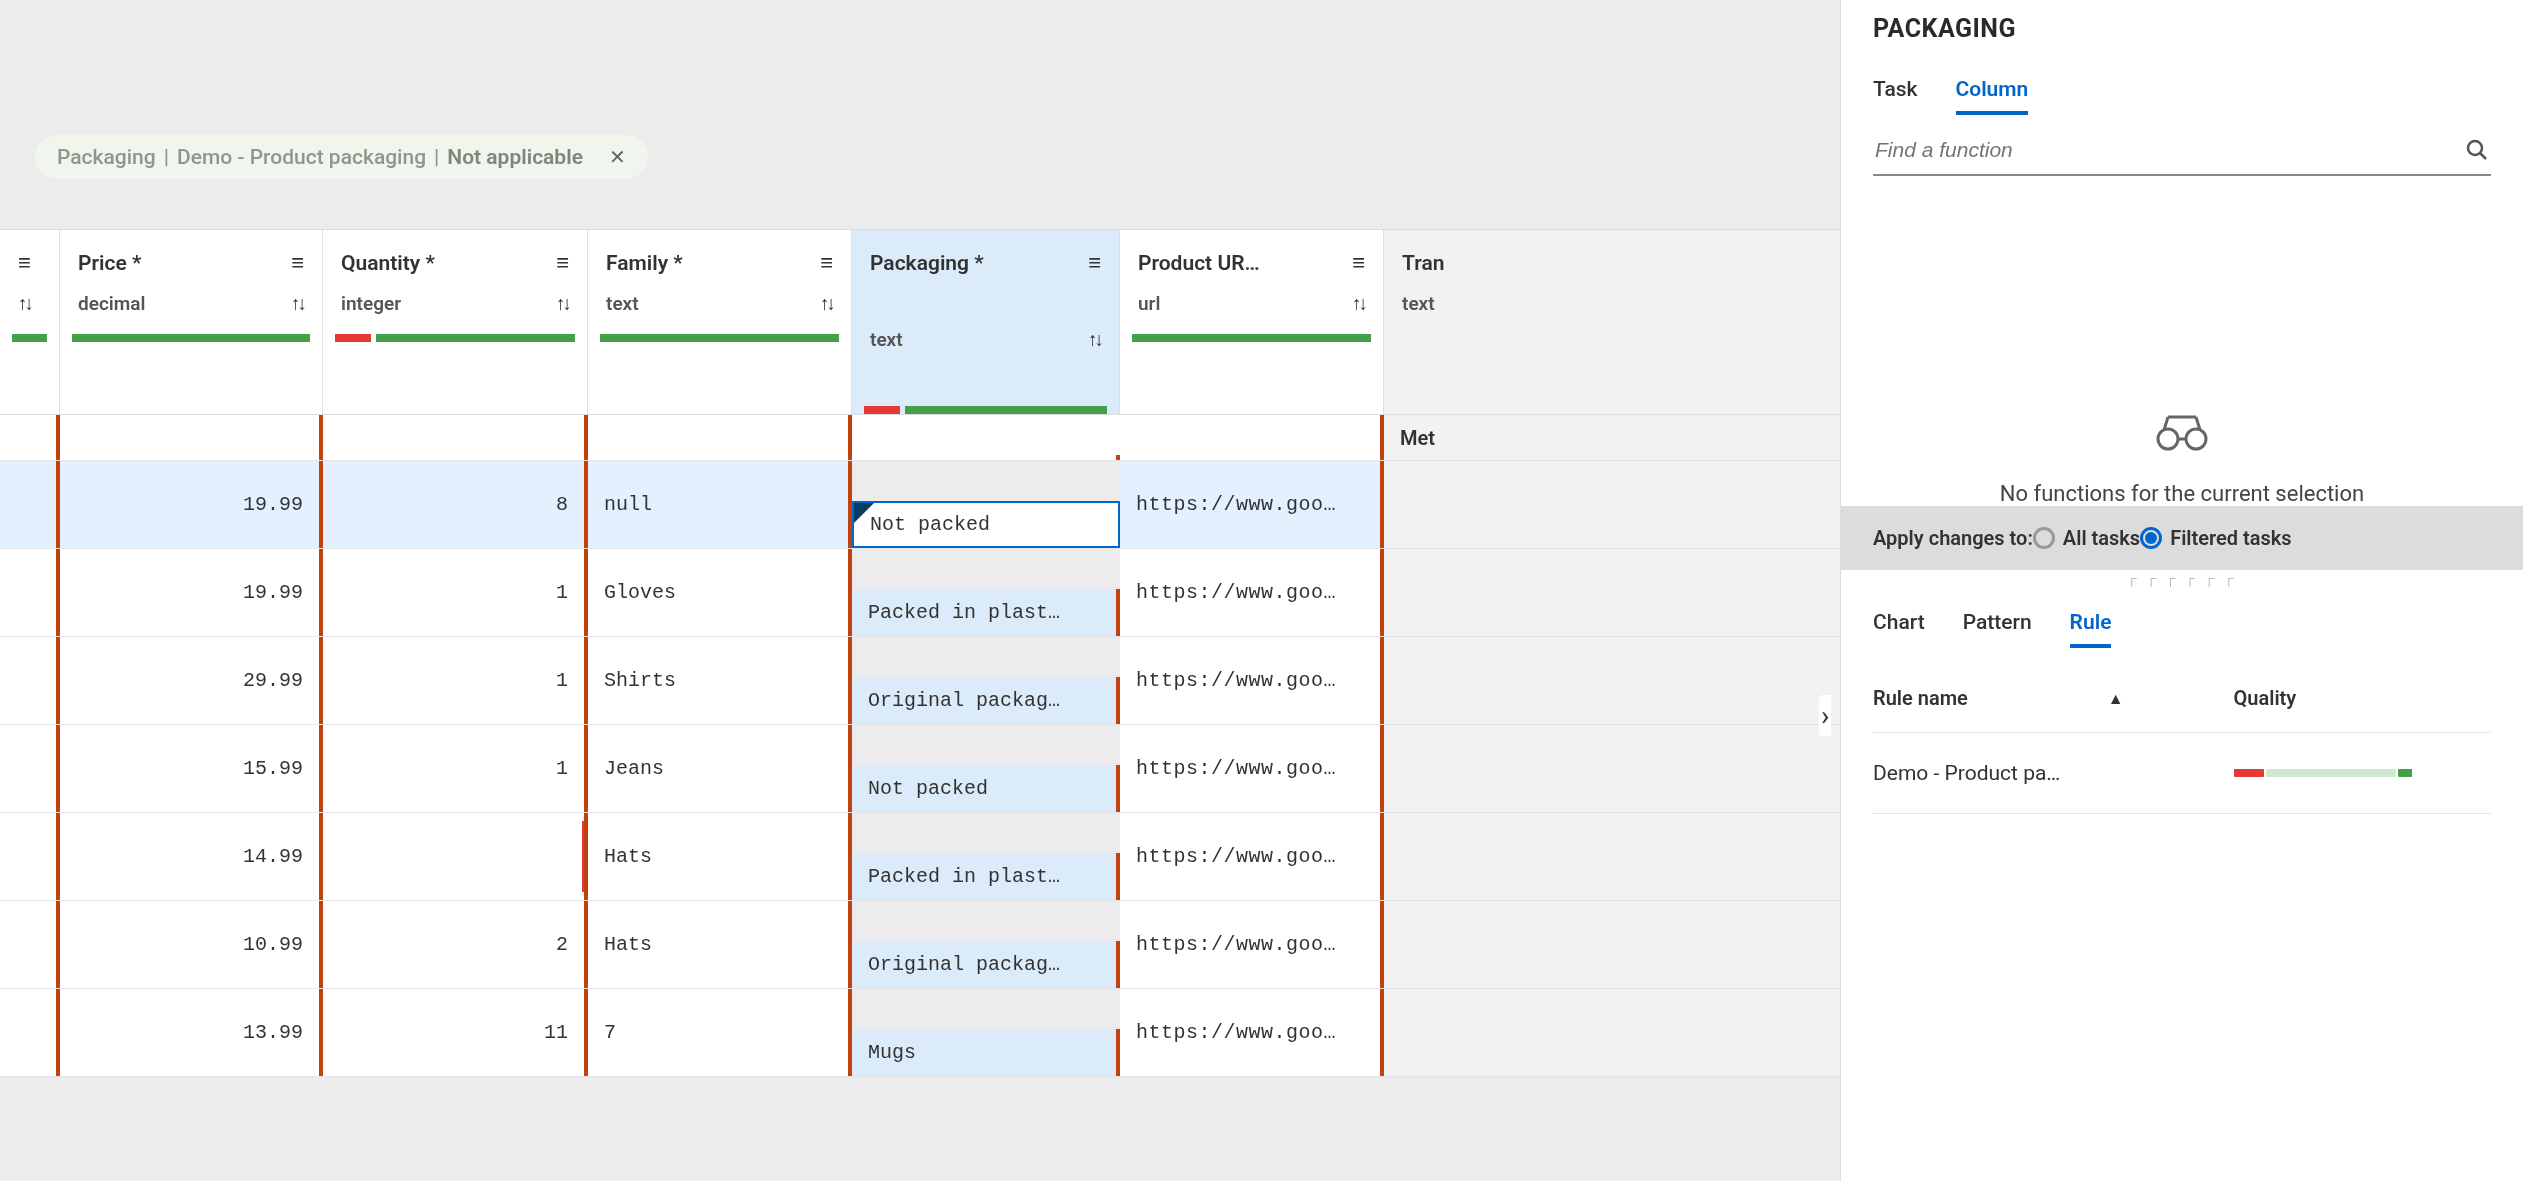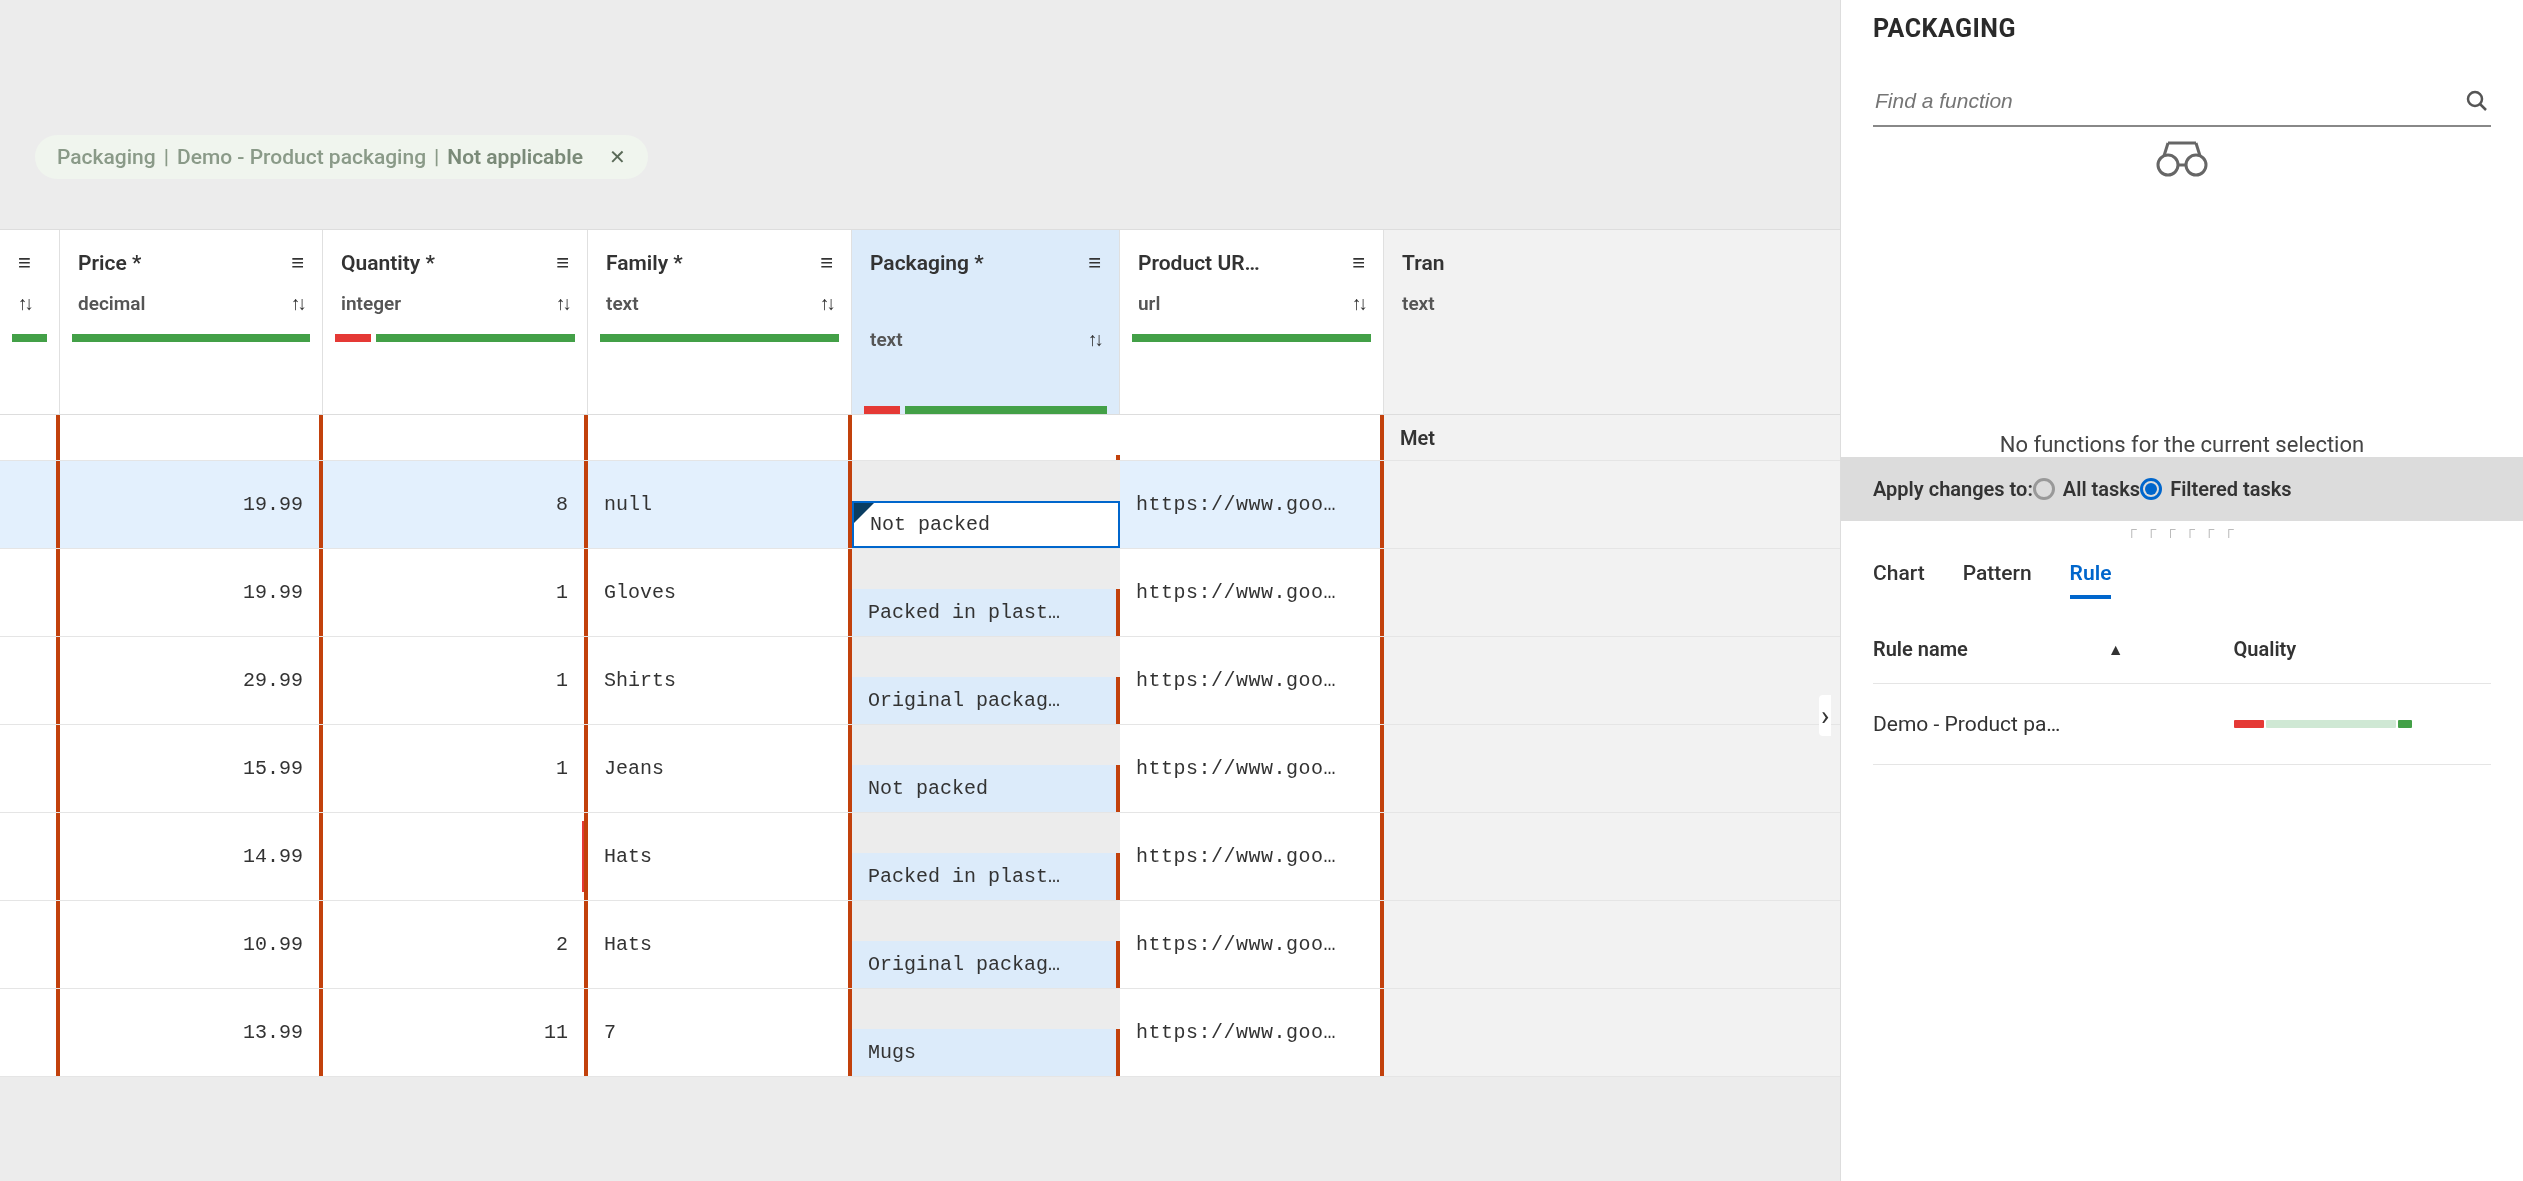--- a/index.html
+++ b/index.html
@@ -256,21 +256,21 @@
   padding: 6px 0;
 }
 .search-icon {
   font-size: 24px;
   color: #555;
 }
 .no-func {
   display:flex;
   flex-direction: column;
   align-items:center;
-  justify-content:space-between;
+  justify-content:flex-end;
   height: 320px;
   color: #555;
 }
 .no-func .txt {
   font-size: 22px;
   color: #444;
 }
 .apply-bar {
   background: #dcdcdc;
   padding: 20px 32px;
@@ -627,20 +627,24 @@
 
     </div>
   </div>
 
   <div class="sidebar">
     <span class="sidebar-toggle">›</span>
 
     <div class="side-header">
       <div class="side-title">PACKAGING</div>
 
+      <div class="side-tabs">
+        <div class="side-tab">Task</div>
+        <div class="side-tab active">Column</div>
+      </div>
 
       <div class="search-wrap">
         <input class="search-input" placeholder="Find a function" style="">
         <svg class="search-icon" width="24" height="24" viewBox="0 0 24 24" fill="none" stroke="#555" stroke-width="2.5">
           <circle cx="10" cy="10" r="7"></circle>
           <line x1="21" y1="21" x2="15" y2="15"></line>
         </svg>
       </div>
 
       <div class="no-func">

